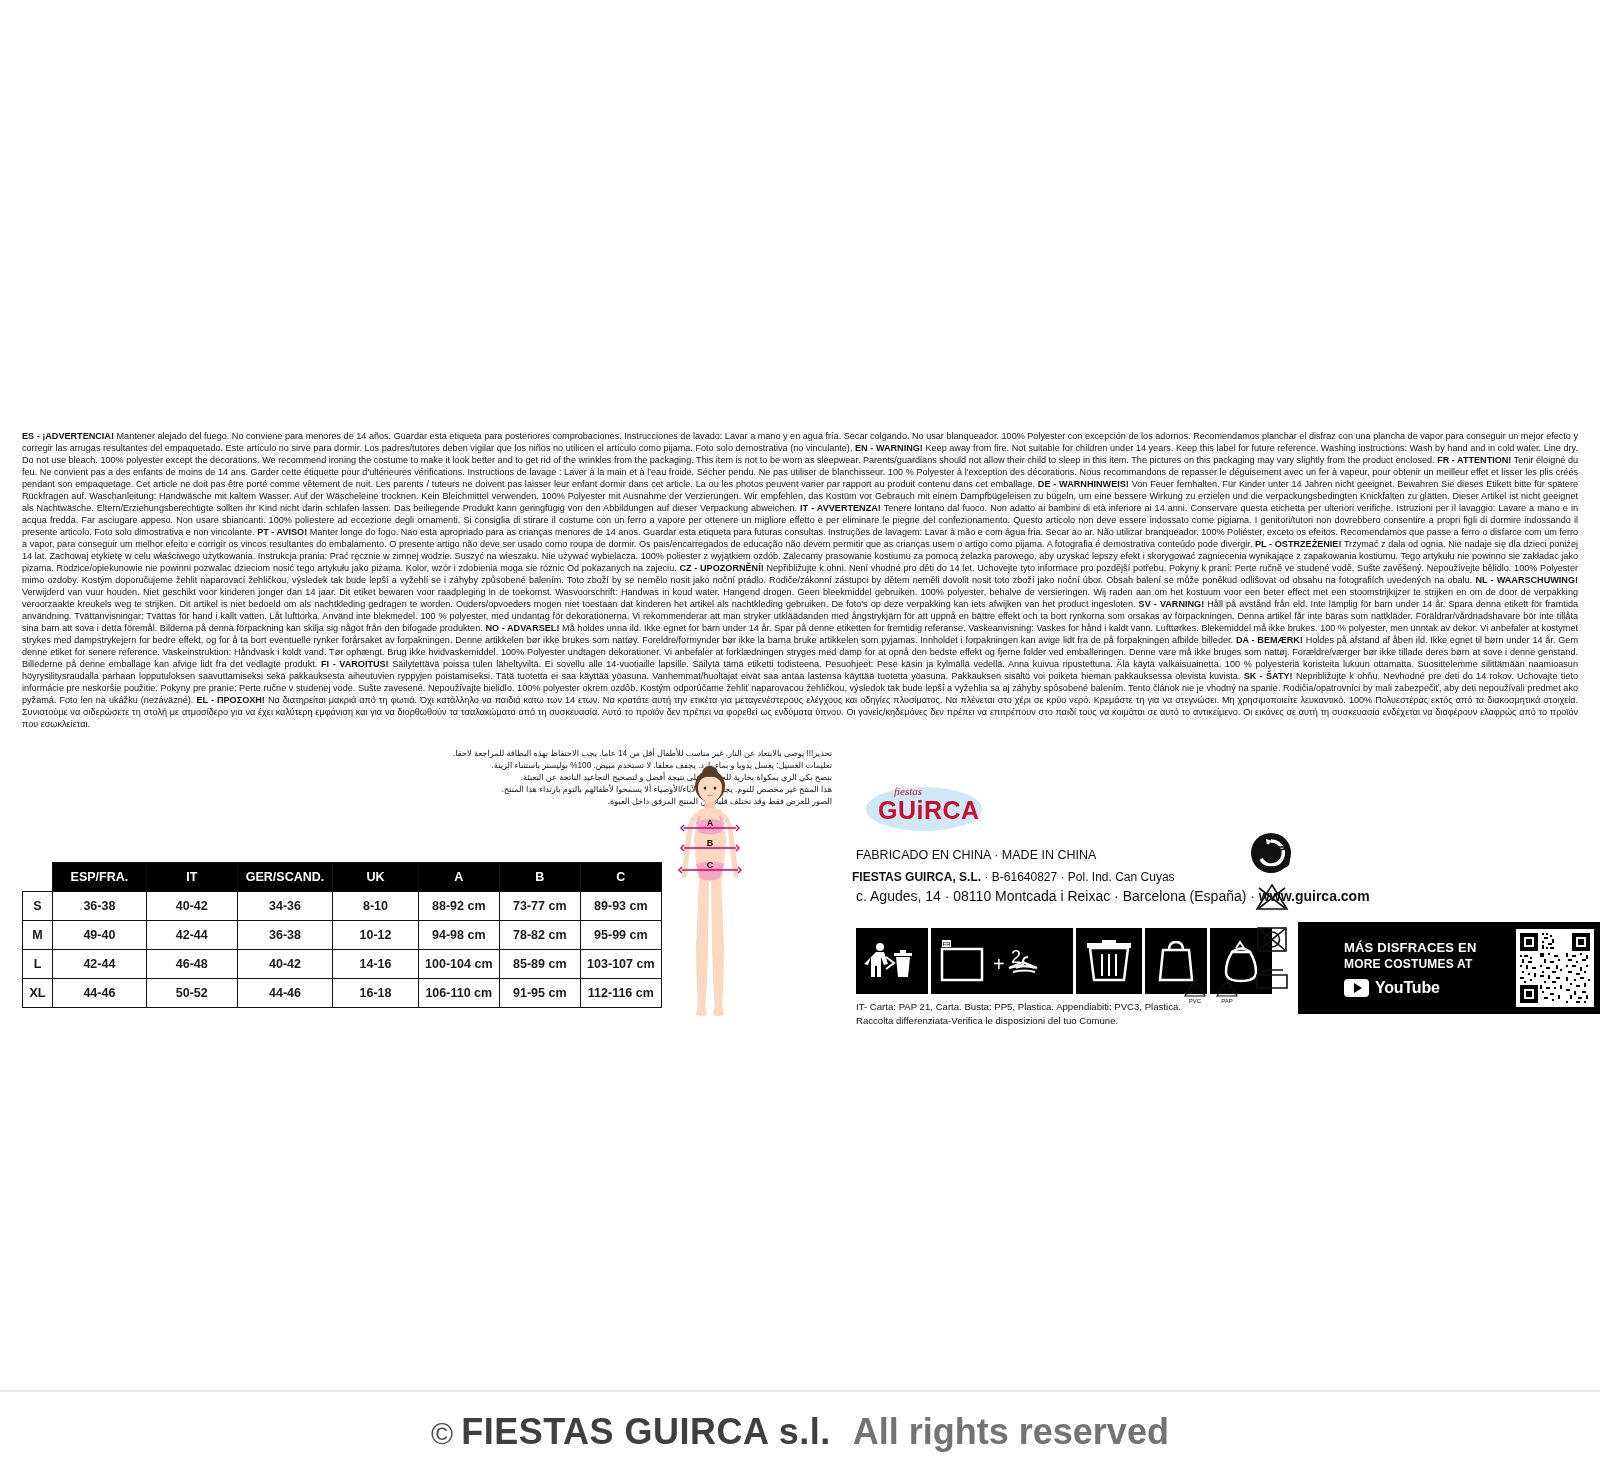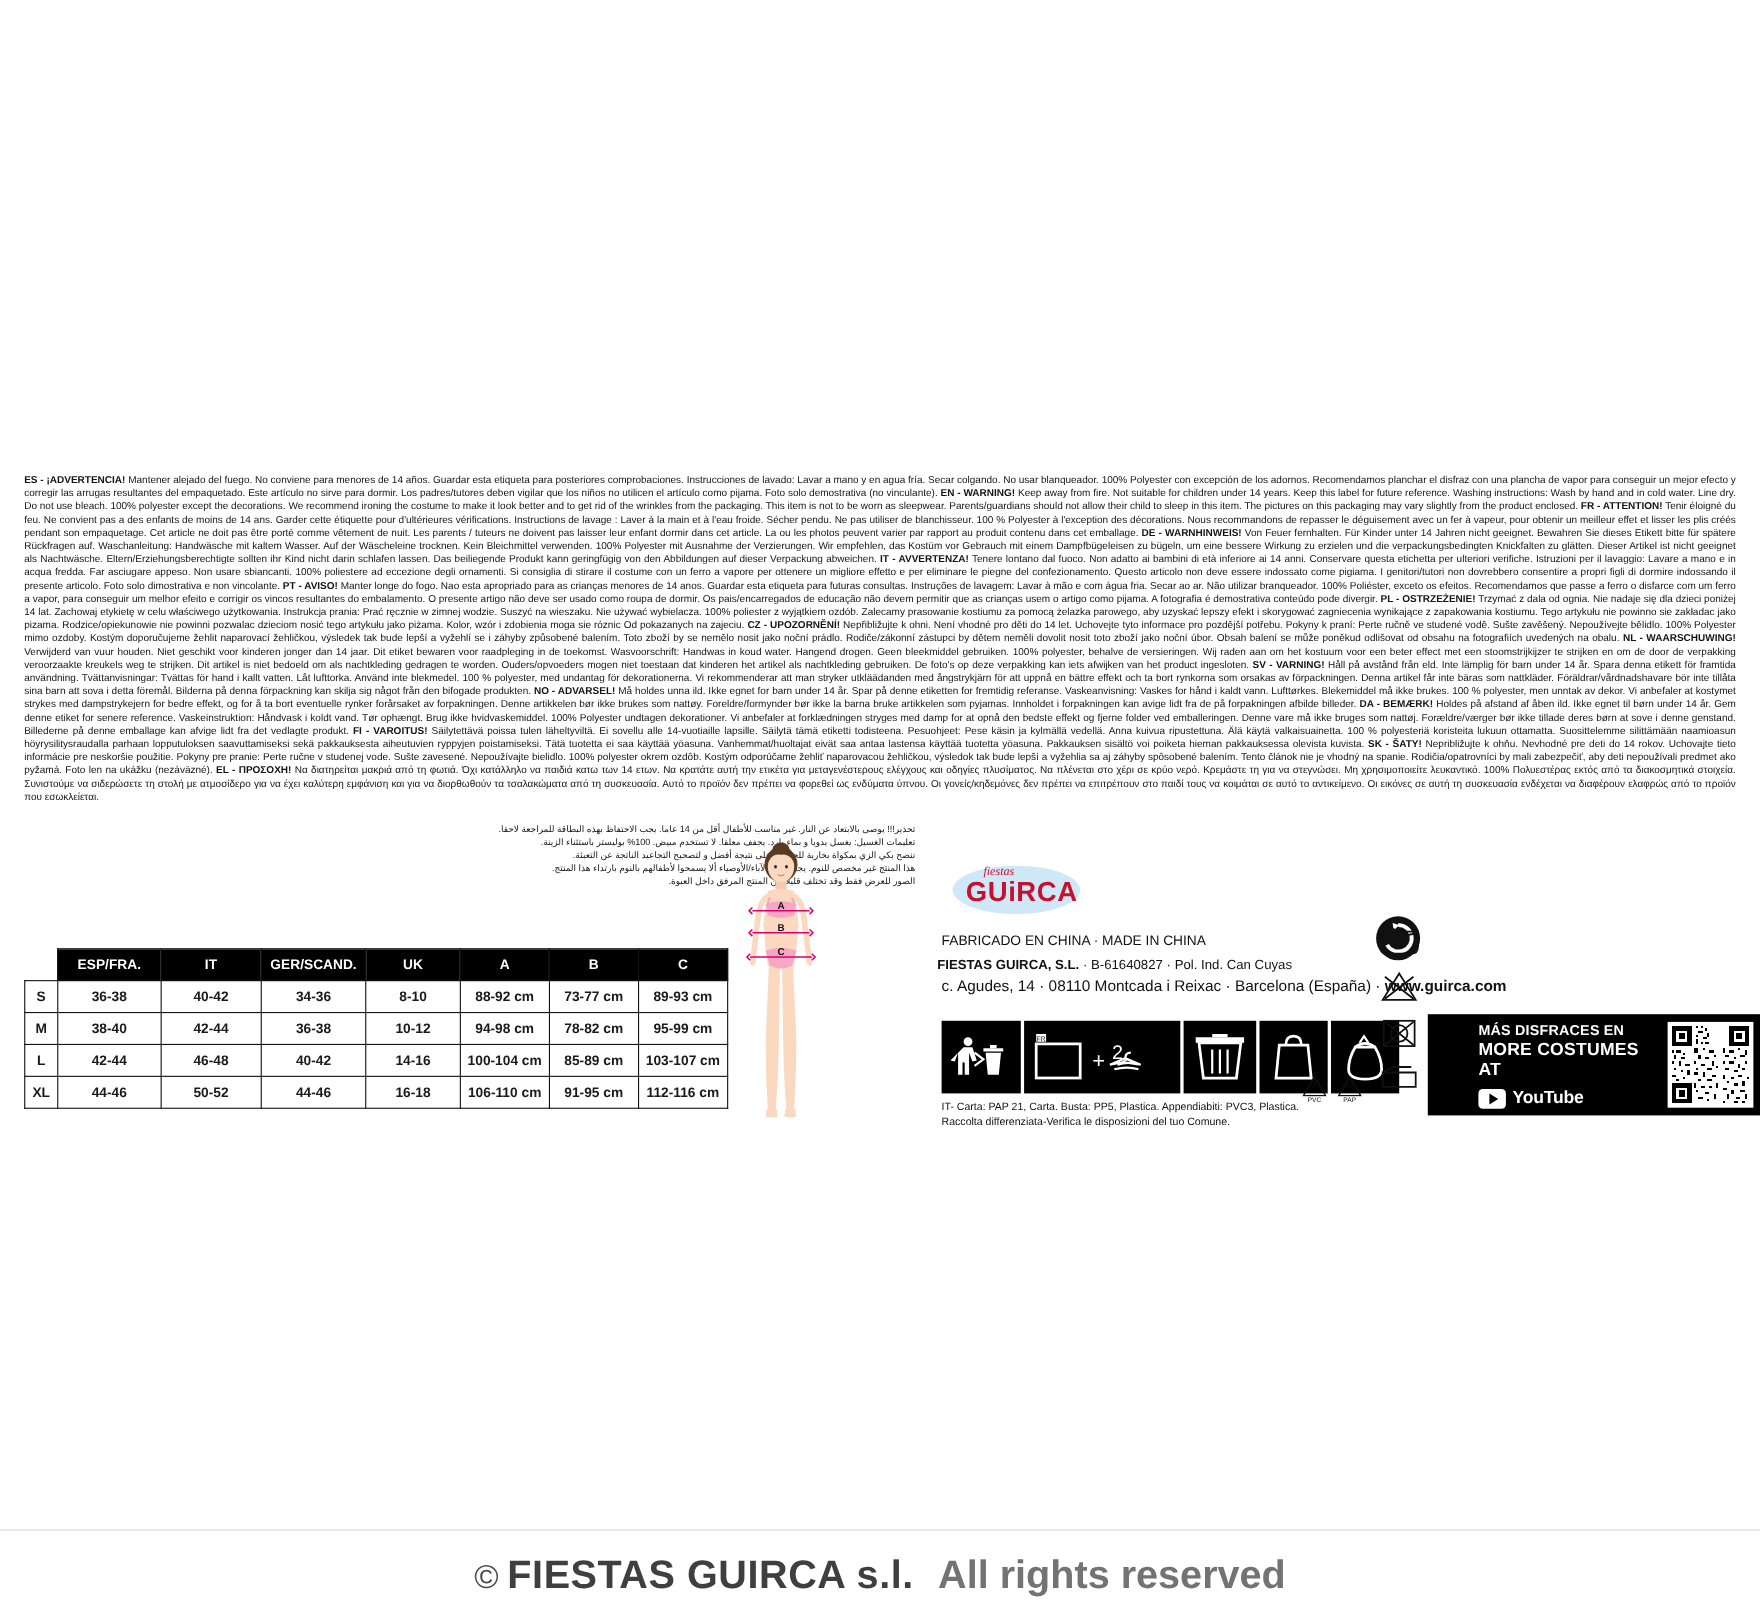--- a/index.html
+++ b/index.html
@@ -215,21 +215,21 @@
     display: flex;
     align-items: center;
     padding-left: 32px;
   }
   #promo-text {
     color: #fff;
     padding-left: 14px;
     width: 168px;
   }
   .promo-l1 { font-size: 13px; font-weight: bold; letter-spacing: 0.2px; }
-  .promo-l2 { font-size: 16px; font-weight: bold; letter-spacing: 0.2px; margin-top: 2px; margin-bottom: 8px;}
+  .promo-l2 { font-size: 12px; font-weight: bold; letter-spacing: 0.2px; margin-top: 2px; margin-bottom: 8px;}
   #yt-row { display: flex; align-items: center; gap: 6px; }
   #yt-badge {
     width: 25px; height: 18px; background: #fff; border-radius: 4px;
     display: flex; align-items: center; justify-content: center;
   }
   #yt-badge .tri {
     width: 0; height: 0;
     border-left: 8px solid #000;
     border-top: 5px solid transparent;
     border-bottom: 5px solid transparent;
@@ -310,21 +310,21 @@
         <td>36-38</td>
         <td>40-42</td>
         <td>34-36</td>
         <td>8-10</td>
         <td class="w-meas">88-92 cm</td>
         <td class="w-meas">73-77 cm</td>
         <td class="w-meas">89-93 cm</td>
       </tr>
       <tr>
         <td class="sizecol">M</td>
-        <td>38-40</td>
+        <td>49-40</td>
         <td>42-44</td>
         <td>36-38</td>
         <td>10-12</td>
         <td class="w-meas">94-98 cm</td>
         <td class="w-meas">78-82 cm</td>
         <td class="w-meas">95-99 cm</td>
       </tr>
       <tr>
         <td class="sizecol">L</td>
         <td>42-44</td>

